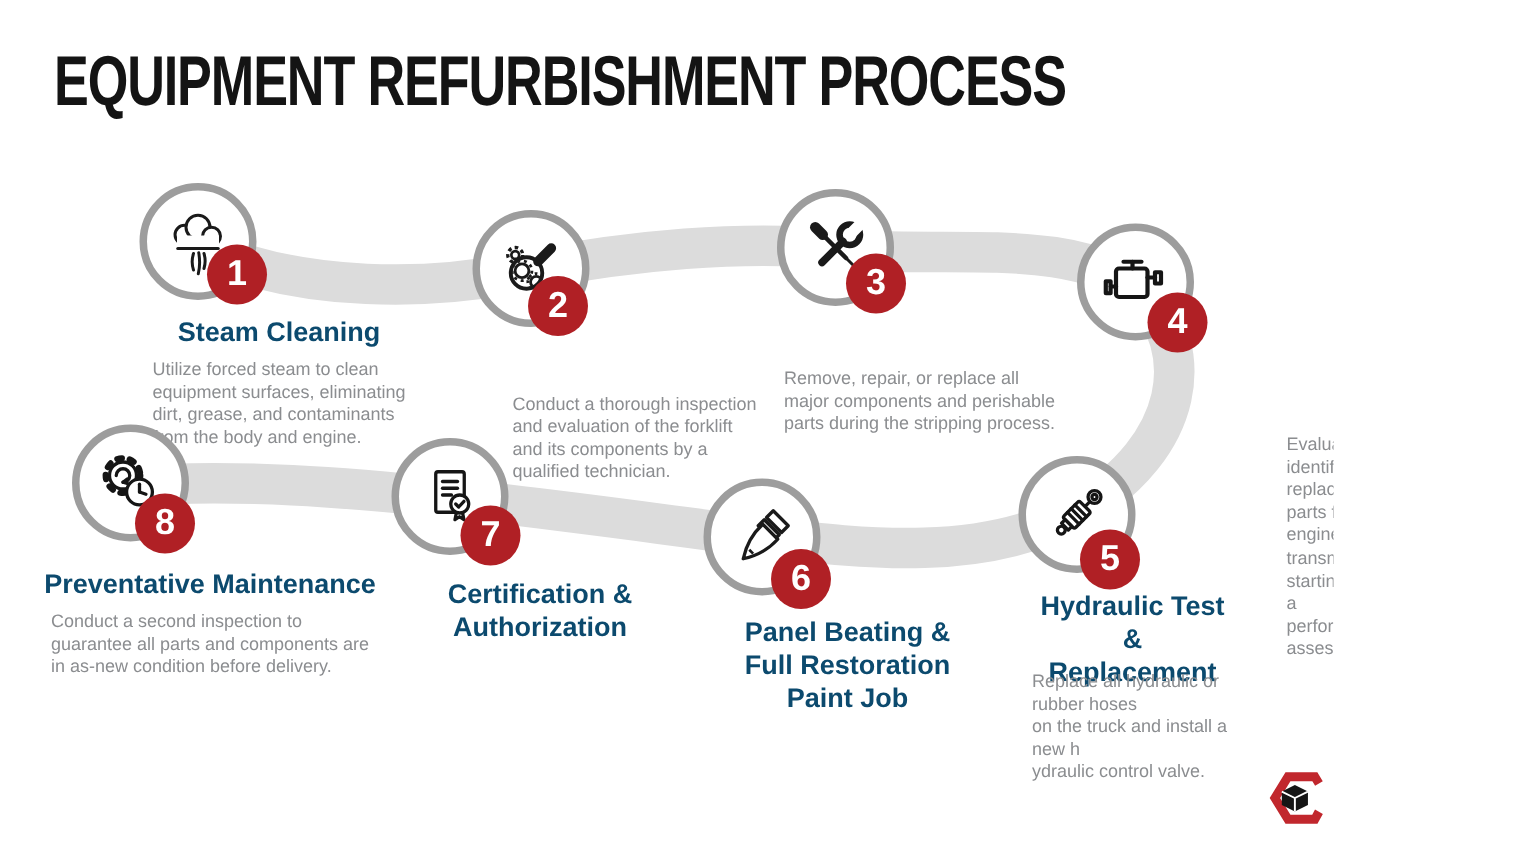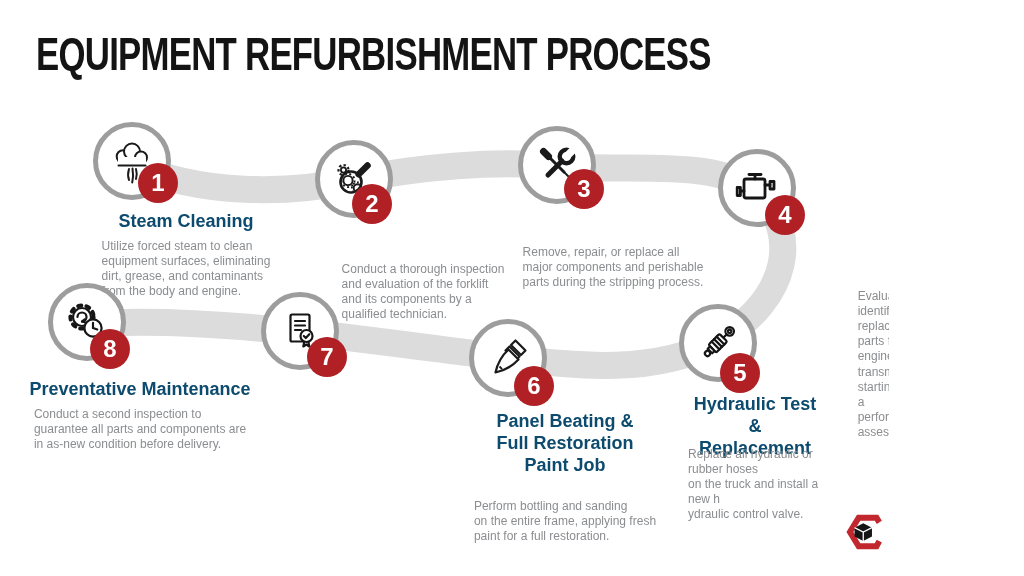--- a/index.html
+++ b/index.html
@@ -160,40 +160,39 @@
           <path d="M25.5 12.5l10 10-4 4-10-10z"></path>
           <path d="M24.5 15.5c-6 5.5-11 13.5-13 23 9.5-2 17.5-7 23-13z"></path>
           <path d="M15.5 32.5l2.6 2.6" stroke-width="1.8" fill="none"></path>
         </g>
       </svg>
     </div>
     <div class="badge" style="left:514px;top:366px;">6</div>
     <div class="stitle" style="left:565px;top:411px;">Panel Beating &amp;
 Full Restoration
 Paint Job</div>
-    <div class="sdesc" style="left:565px;top:499px;">Perform bottling and sanding
-on the entire frame, applying fresh
-paint for a full restoration.</div>
   </div>
 
   <div class="step">
     <div class="circle" style="left:261px;top:292px;">
       <svg width="48" height="48" viewBox="0 0 48 48">
         <g fill="#fff" stroke="#151515" stroke-width="2.2" stroke-linejoin="round" stroke-linecap="round">
           <rect x="14.5" y="7.5" width="19" height="27" rx="1.5"></rect>
           <line x1="19" y1="14" x2="29" y2="14"></line>
           <line x1="19" y1="18.5" x2="29" y2="18.5"></line>
           <line x1="19" y1="23" x2="25" y2="23"></line>
           <path d="M28.5 33.5l-1.2 6 3-2 3 2-1.2-6"></path>
           <circle cx="30.5" cy="29" r="6"></circle>
           <path d="M27.8 29l2 2 3.5-3.8" fill="none"></path>
         </g>
       </svg>
     </div>
     <div class="badge" style="left:307px;top:337px;">7</div>
+    <div class="stitle" style="left:360px;top:386px;">Certification &amp;
+Authorization</div>
   </div>
 
   <div class="step">
     <div class="circle" style="left:48px;top:283px;">
       <svg width="48" height="48" viewBox="0 0 48 48">
         <g fill="none" stroke="#151515" stroke-width="2.2" stroke-linecap="round">
           <circle cx="19" cy="19" r="9"></circle>
           <circle cx="19" cy="19" r="11.6" stroke-width="4" stroke-dasharray="3.2 5.2"></circle>
           <path d="M14.5 19a4.5 4.5 0 1 1 4.5 4.5"></path>
           <path d="M19 23.5l2.8-2.1M19 23.5l3.4 1"></path>

